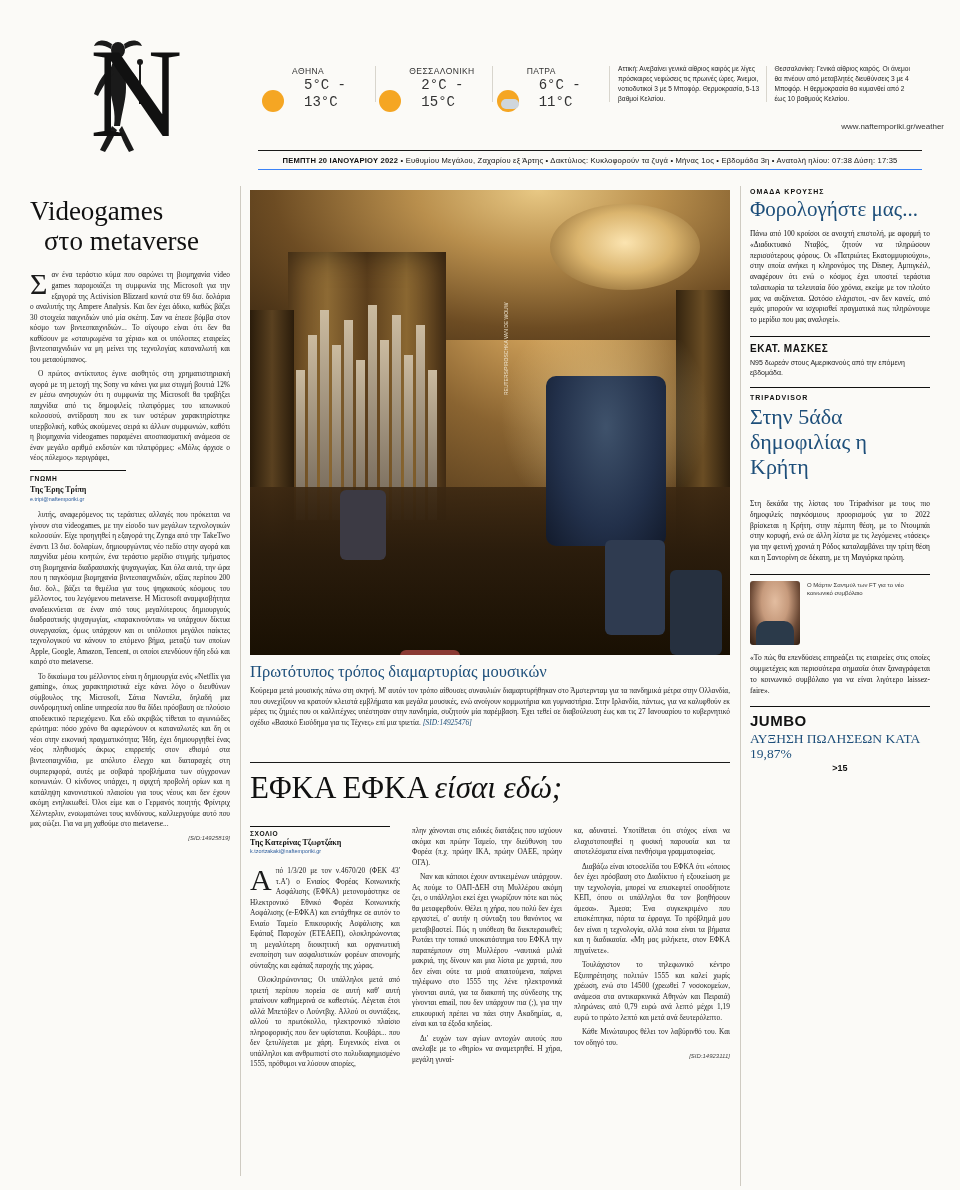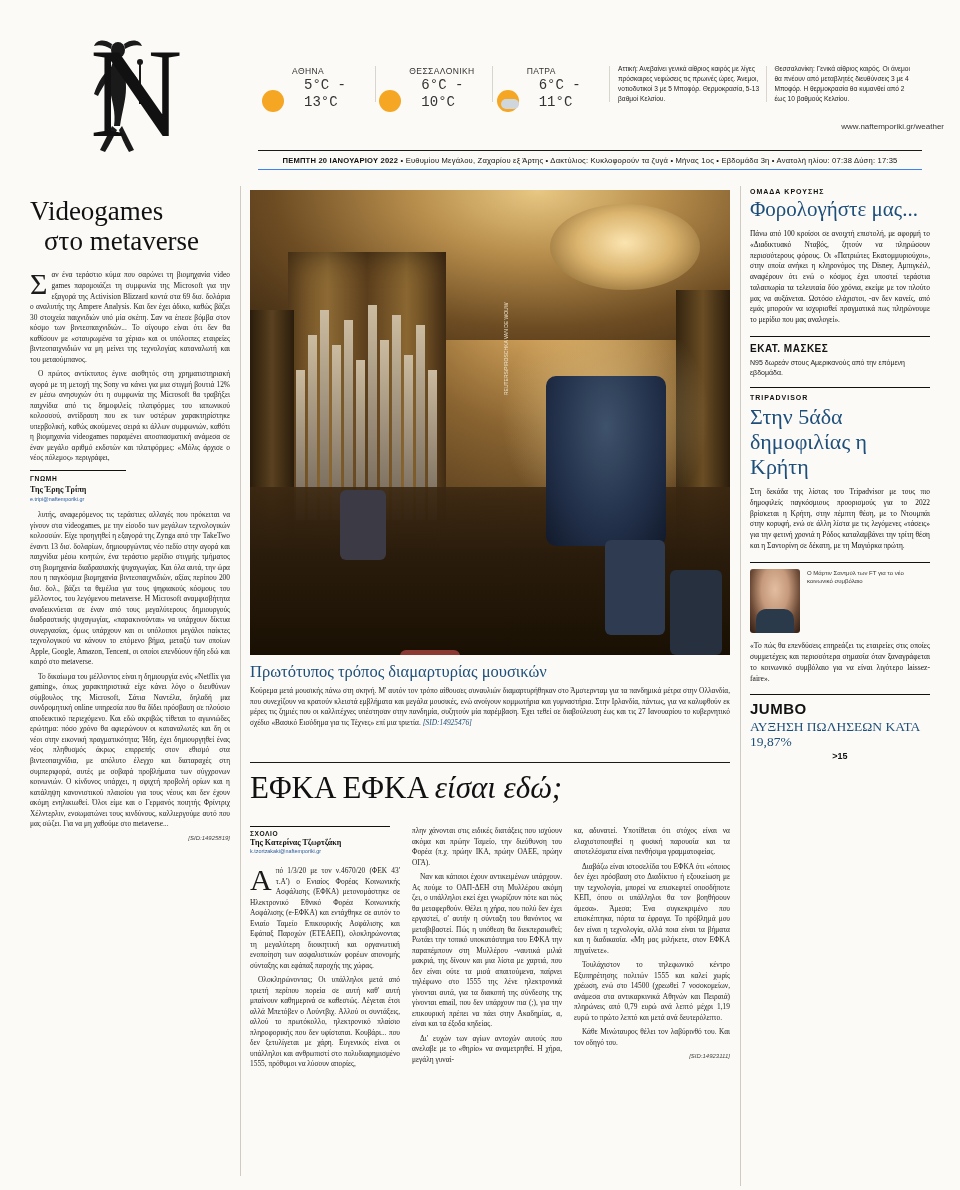--- a/index.html
+++ b/index.html
@@ -146,21 +146,21 @@
   .rtitle { font-family:"Liberation Serif", serif; font-size:21px; line-height:1.1; color:#1e4f7a; margin:3px 0 8px 0; }
   .rbody { font-size:7.4px; line-height:1.45; text-align:justify; }
   .rbody p { margin:0 0 4px 0; text-indent:8px; }
   .rbody p.first { text-indent:0; }
 
   .big-rule { border-top:1px solid #111; margin:10px 0 6px 0; }
   .big-num { font-family:"Liberation Serif", serif; font-size:44px; line-height:1; font-weight:700; color:#111; letter-spacing:-1px;}
   .big-sub { font-family:"Liberation Sans", sans-serif; font-size:10px; font-weight:700; letter-spacing:.5px; margin-top:2px; }
   .big-desc { font-family:"Liberation Sans", sans-serif; font-size:7px; line-height:1.4; color:#222; margin-top:4px; }
 
-  .rtitle2 { font-family:"Liberation Serif", serif; font-size:22px; line-height:1.12; color:#1e4f7a; margin:4px 0 8px 0; }
+  .rtitle2 { font-family:"Liberation Serif", serif; font-size:22px; line-height:1.12; color:#1e4f7a; margin:4px 0 20px 0; }
 
   .portrait {
     width:50px; height:64px; border-radius:3px; float:left; margin:0 7px 2px 0;
     background: radial-gradient(ellipse at 50% 32%, #e3bda0 0%, #c69a7c 38%, #6c4a36 70%, #2e1d13 100%);
     position:relative; overflow:hidden;
   }
   .portrait:after { content:""; position:absolute; left:6px; bottom:0; width:38px; height:24px; background:#2b3a4a; border-radius:10px 10px 0 0;}
   .pcap { font-family:"Liberation Sans", sans-serif; font-size:6px; line-height:1.35; color:#333; }
   .quote { font-size:7.6px; line-height:1.45; text-align:justify; margin-top:5px; }
 
@@ -199,21 +199,21 @@
         <span class="wtxt">
           <div class="wcity">ΑΘΗΝΑ</div>
           <div class="wtemp">5°C - 13°C</div>
         </span>
       </div>
       <div class="wsep"></div>
       <div class="wcell">
         <span class="sun"></span>
         <span class="wtxt">
           <div class="wcity">ΘΕΣΣΑΛΟΝΙΚΗ</div>
-          <div class="wtemp">6°C - 10°C</div>
+          <div class="wtemp">2°C - 15°C</div>
         </span>
       </div>
       <div class="wsep"></div>
       <div class="wcell">
         <span class="sun cloudy"></span>
         <span class="wtxt">
           <div class="wcity">ΠΑΤΡΑ</div>
           <div class="wtemp">6°C - 11°C</div>
         </span>
       </div>

